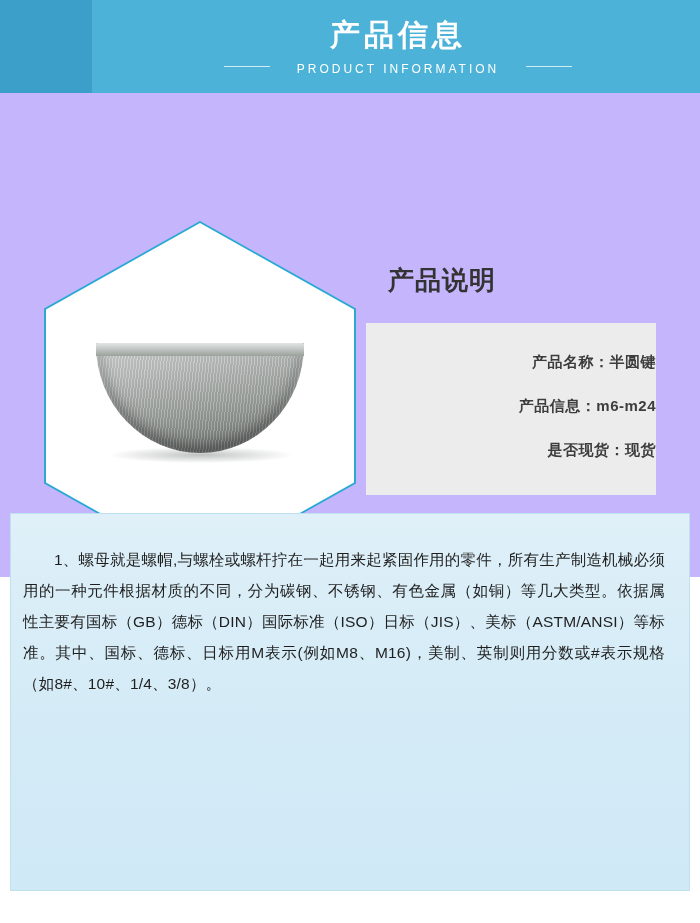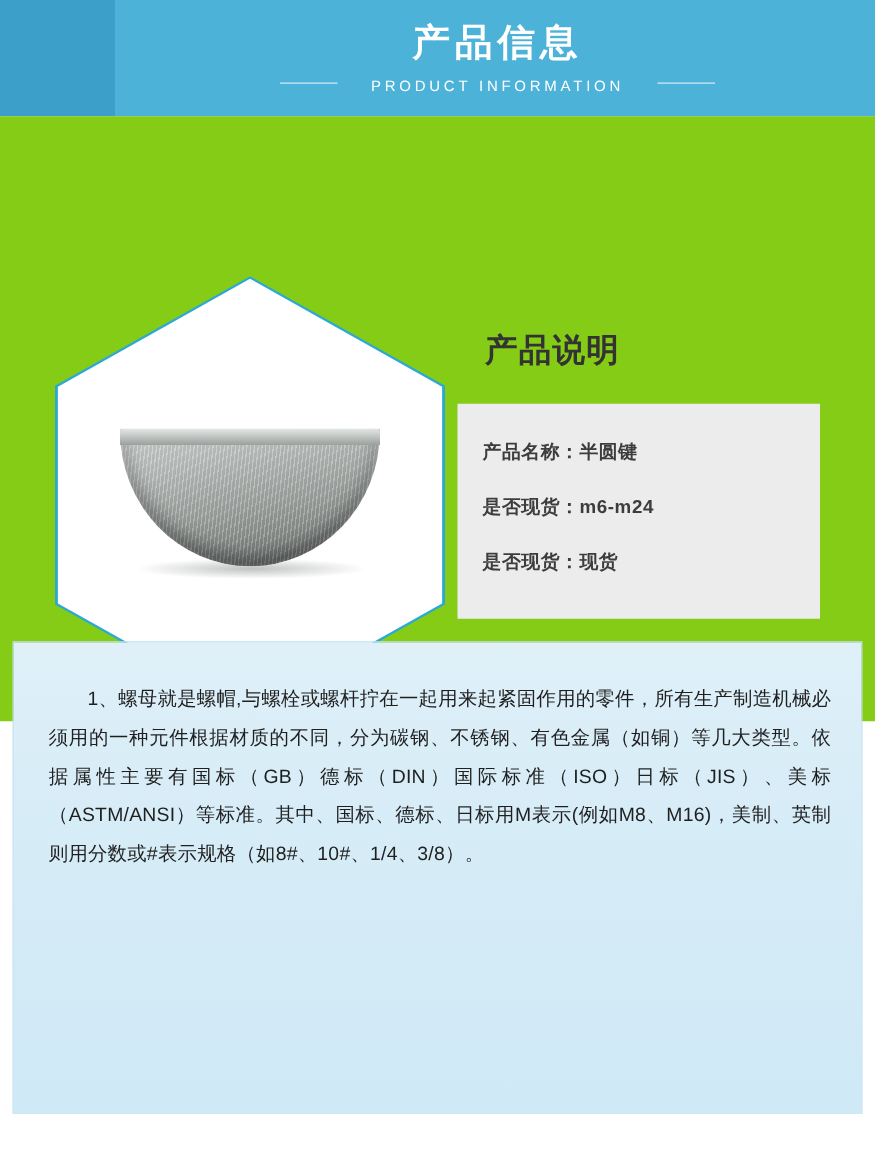--- a/index.html
+++ b/index.html
@@ -71,21 +71,22 @@
     width: 46px;
     height: 1px;
     background: rgba(255,255,255,0.75);
   }
 
   
   .product-section {
     position: relative;
     width: 700px;
     height: 484px;
-    background: #84cc16;
+    background: #c4b5fd;
+    text-align: right;
   }
 
   
   .hex-wrap {
     position: absolute;
     left: 44px;
     top: 128px;
     width: 312px;
     height: 350px;
   }
@@ -174,21 +175,21 @@
 
   
   .text-block {
     position: absolute;
     left: 10px;
     top: 513px;
     width: 680px;
     height: 378px;
     background: linear-gradient(180deg, #dff0f8 0%, #d6ecf7 40%, #cfe9f6 100%);
     border: 1px solid #bfe0ef;
-    padding: 30px 24px 0 28px;
+    padding: 30px 24px 0 12px;
   }
   .para {
     font-size: 15.5px;
     line-height: 31px;
     color: #1f1f1f;
     text-indent: 2em;
     margin-bottom: 6px;
     letter-spacing: 0.2px;
     text-align: justify;
   }
@@ -221,21 +222,21 @@
           <div class="key-top-edge"></div>
         </div>
         <div class="key-shadow"></div>
       </div>
     </div>
 
     <div class="desc-title">产品说明</div>
 
     <div class="desc-card">
       <div class="desc-row">产品名称：半圆键</div>
-      <div class="desc-row">是否现货：m6-m24</div>
+      <div class="desc-row">产品信息：m6-m24</div>
       <div class="desc-row">是否现货：现货</div>
     </div>
 
   </div>
 
   <div class="text-block">
     <p class="para">1、螺母就是螺帽,与螺栓或螺杆拧在一起用来起紧固作用的零件，所有生产制造机械必须用的一种元件根据材质的不同，分为碳钢、不锈钢、有色金属（如铜）等几大类型。依据属性主要有国标（GB）德标（DIN）国际标准（ISO）日标（JIS）、美标（ASTM/ANSI）等标准。其中、国标、德标、日标用M表示(例如M8、M16)，美制、英制则用分数或#表示规格（如8#、10#、1/4、3/8）。</p>
   </div>
 
 </div>

